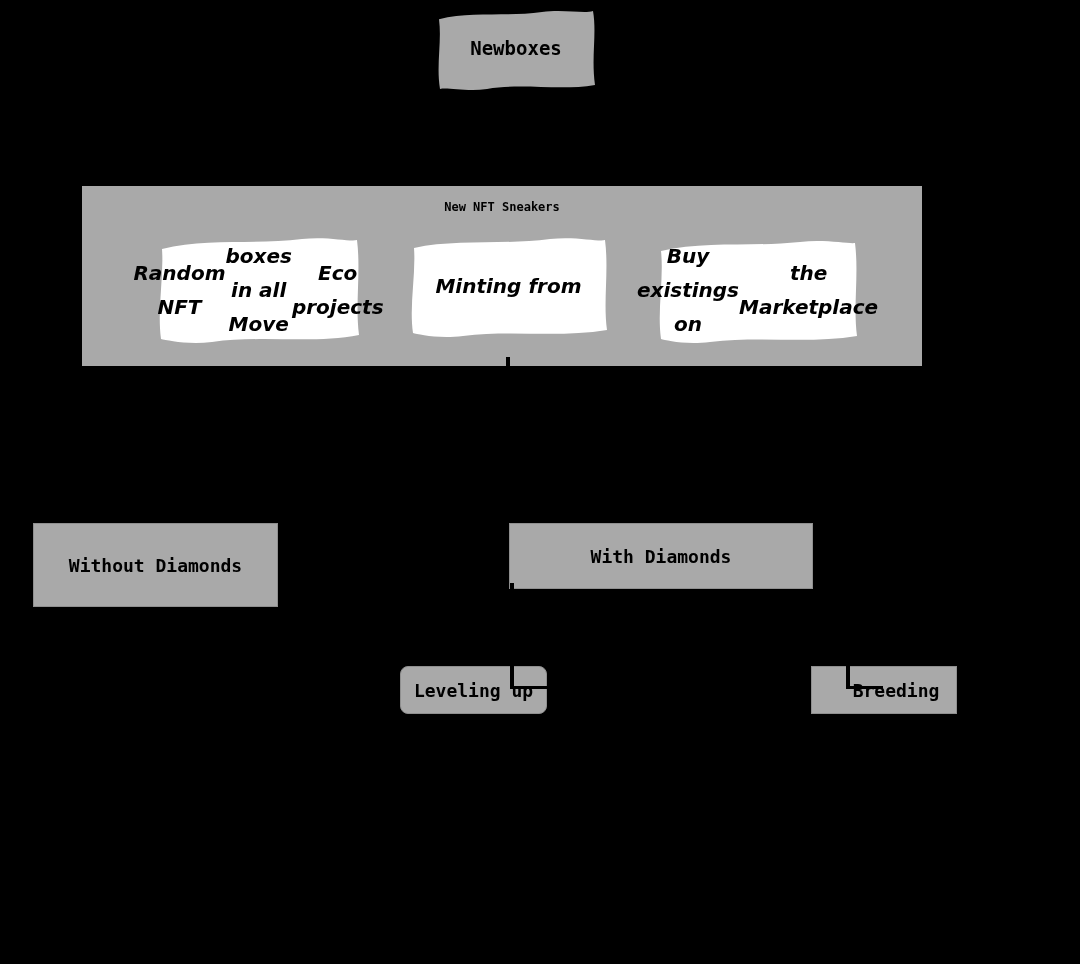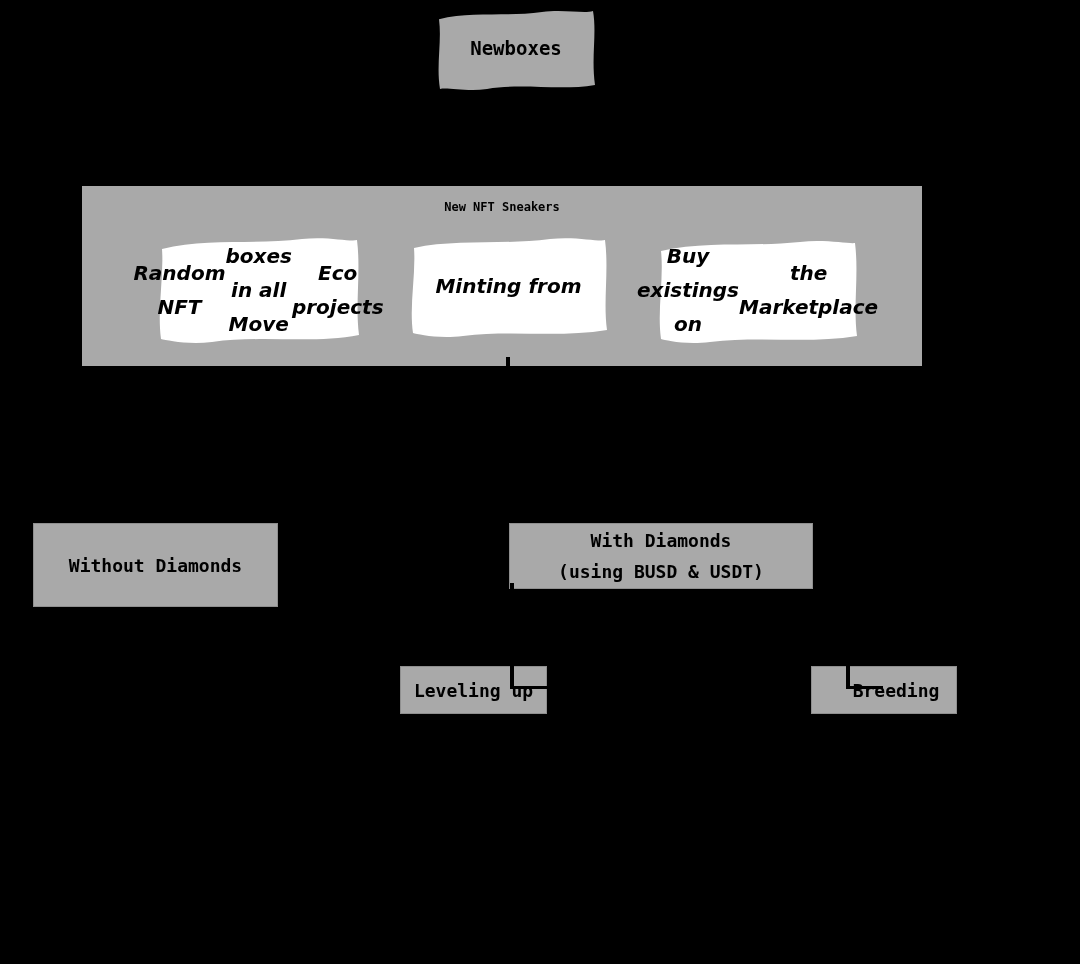--- a/index.html
+++ b/index.html
@@ -150,24 +150,23 @@
       <span>the Marketplace</span>
     </div>
   </div>
 
   <div class="rect-node" style="left:33px; top:523px; width:245px; height:84px;">
     <span>Without Diamonds</span>
   </div>
 
   <div class="rect-node" style="left:509px; top:523px; width:304px; height:66px;">
     <span>With Diamonds</span>
-    <span>(using BUSD &amp; USDT)</span>
   </div>
 
-  <div class="rect-node" style="left:400px; top:666px; width:147px; height:48px;">
+  <div class="rect-node" style="left:400px; top:666px; width:147px; height:48px;border-radius:8px;">
     <span>Leveling up</span>
   </div>
 
   <div class="rect-node" style="left:811px; top:666px; width:146px; height:48px;padding-left:24px;">
     <span>Breeding</span>
   </div>
 
   <div class="edge" style="left:514px; top:93px;  width:3px; height:93px;"></div>
   <div class="edge" style="left:506px; top:357px; width:4px; height:166px;"></div>
   <div class="edge" style="left:154px; top:366px; width:3px; height:157px;"></div>

